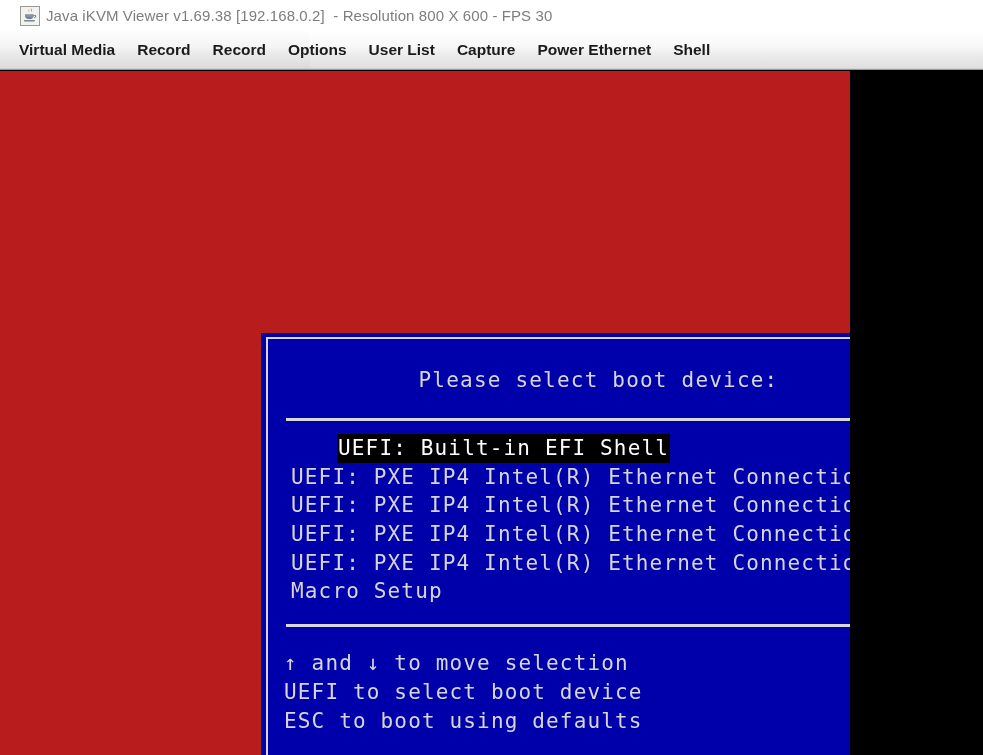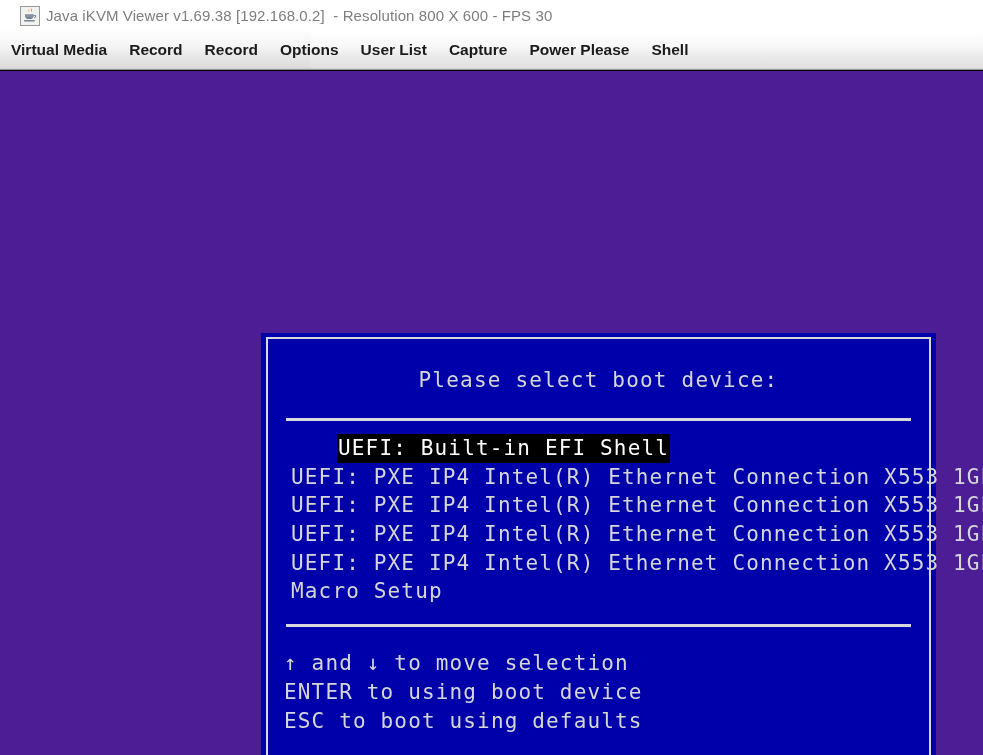--- a/index.html
+++ b/index.html
@@ -52,20 +52,21 @@
   .menubar {
     position: absolute;
     left: 0; top: 31px;
     width: 983px;
     height: 39px;
     box-sizing: border-box;
     background: linear-gradient(to bottom, #fdfdfd 0%, #f4f4f4 42%, #eaeaea 60%, #dcdcdc 96%, #c8c8c8 100%);
     border-bottom: 1px solid #9a9a9a;
     display: flex;
     align-items: center;
+    padding-left: 8px;
   }
   .menubar::before {
     content: "";
     position: absolute;
     left: 310px;
     top: 0;
     width: 673px;
     height: 100%;
     background: linear-gradient(to bottom, #ffffff 0%, #f7f7f7 42%, #ededed 60%, #e0e0e0 96%, #cccccc 100%);
     pointer-events: none;
@@ -79,23 +80,23 @@
     padding: 3px 11px 4px 11px;
     white-space: nowrap;
     cursor: default;
     font-family: "Liberation Sans", sans-serif;
   }
 
   
   .remote-screen {
     position: absolute;
     left: 0; top: 71px;
-    width: 983px;
+    width: 850px;
     height: 684px;
-    background: #4c1d95;
+    background: #b91c1c;
     overflow: hidden;
   }
 
   
   .boot-dialog {
     position: absolute;
     left: 261px;
     top: 262px;     
     width: 675px;
     height: 471px;
@@ -187,21 +188,21 @@
     <div class="titlebar-text">Java iKVM Viewer v1.69.38 [192.168.0.2]  - Resolution 800 X 600 - FPS 30</div>
   </div>
 
   <div class="menubar">
     <div class="menu-item">Virtual Media</div>
     <div class="menu-item">Record</div>
     <div class="menu-item">Record</div>
     <div class="menu-item">Options</div>
     <div class="menu-item">User List</div>
     <div class="menu-item">Capture</div>
-    <div class="menu-item">Power Please</div>
+    <div class="menu-item">Power Ethernet</div>
     <div class="menu-item">Shell</div>
   </div>
 
   <div class="remote-screen">
 
     <div class="boot-dialog">
       <div class="boot-dialog-inner">
 
         <div class="boot-title">Please select boot device:</div>
 
@@ -213,21 +214,21 @@
           <div class="boot-entry"><span>UEFI: PXE IP4 Intel(R) Ethernet Connection X553 1GbE</span></div>
           <div class="boot-entry"><span>UEFI: PXE IP4 Intel(R) Ethernet Connection X553 1GbE</span></div>
           <div class="boot-entry"><span>UEFI: PXE IP4 Intel(R) Ethernet Connection X553 1GbE</span></div>
           <div class="boot-entry"><span>Macro Setup</span></div>
         </div>
 
         <div class="divider-bottom"></div>
 
         <div class="boot-footer">
           <div class="footer-line">↑ and ↓ to move selection</div>
-          <div class="footer-line">ENTER to using boot device</div>
+          <div class="footer-line">UEFI to select boot device</div>
           <div class="footer-line">ESC to boot using defaults</div>
         </div>
 
       </div>
     </div>
 
   </div>
 
 </div>
 

